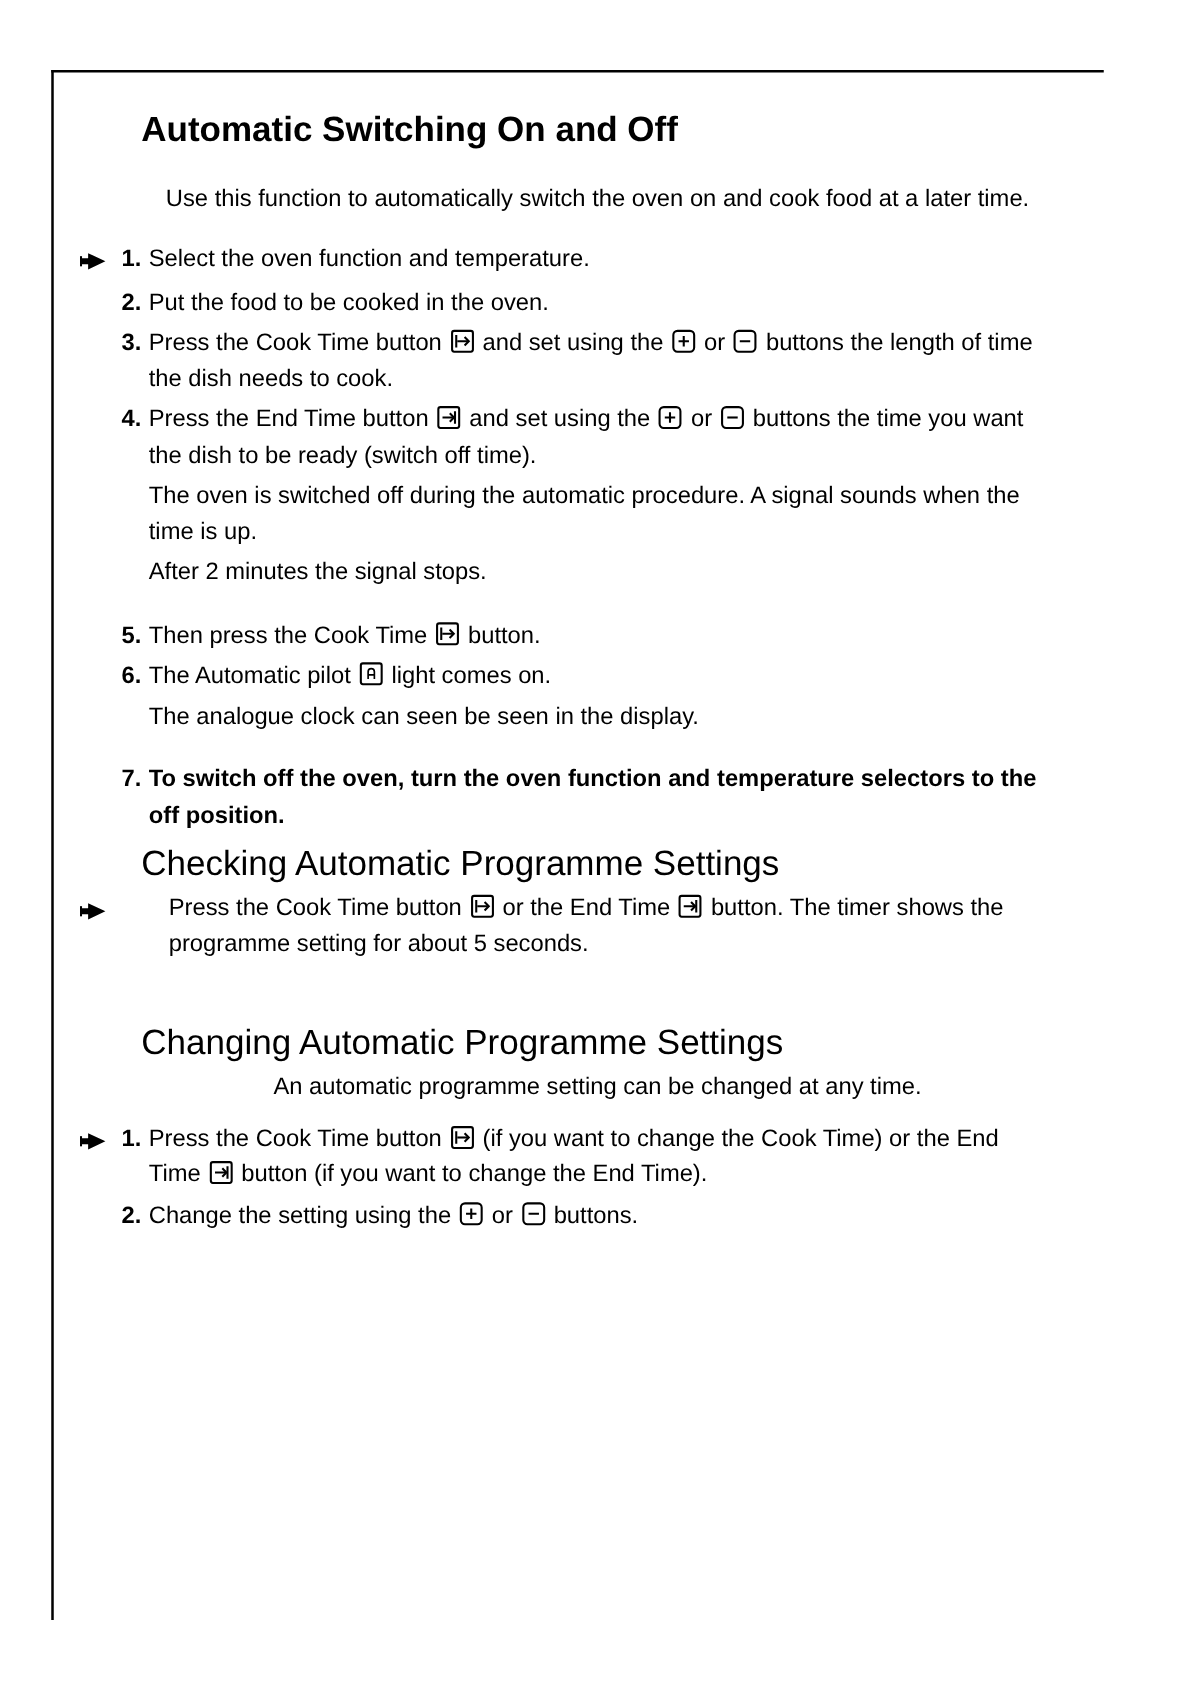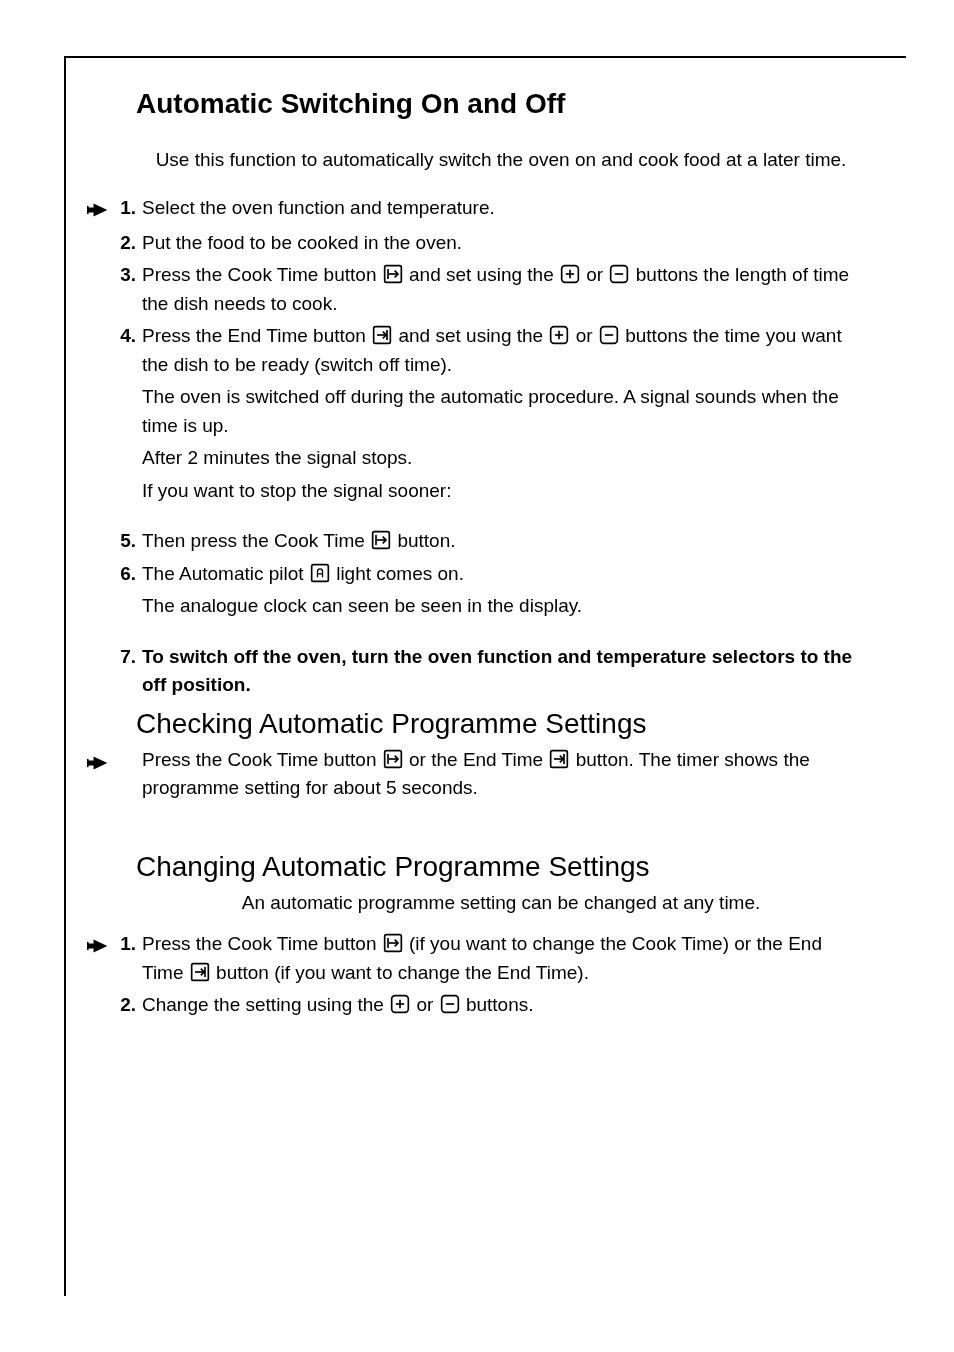--- a/index.html
+++ b/index.html
@@ -6,21 +6,21 @@
   body {
     width: 954px;
     height: 1352px;
     background: #fff;
     font-family: Arial, Helvetica, sans-serif;
     color: #000;
     position: relative;
   }
   .page-frame {
     position: absolute;
-    left: 64px;
+    left: 41px;
     top: 56px;
     width: 842px;
     height: 1240px;
     border-top: 2px solid #000;
     border-left: 2px solid #000;
   }
   .content {
     padding: 30px 40px 0 20px;
   }
   h2.section {
@@ -74,20 +74,21 @@
     margin: 0 1px;
   }
   .spacer-lg { height: 18px; }
   .spacer-xl { height: 30px; }
   .note {
     display: flex;
     align-items: flex-start;
     font-size: 19px;
     line-height: 1.5;
     margin: 4px 0 10px 0;
+    gap: 16px;
   }
   .note .hand { padding-top: 2px; }
   .note .txt { padding-left: 28px; }
   .after-step {
     margin-left: 56px;
     font-size: 19px;
     line-height: 1.5;
     margin-bottom: 4px;
   }
 </style>
@@ -149,21 +150,20 @@
                 <line x1="12" y1="7" x2="12" y2="17"></line>
                 <line x1="7" y1="12" x2="17" y2="12"></line>
               </svg></span> or <span class="ico"><svg viewBox="0 0 24 24" fill="none" stroke="#000" stroke-width="2">
                 <rect x="2" y="2" width="20" height="20" rx="4"></rect>
                 <line x1="7" y1="12" x2="17" y2="12"></line>
               </svg></span> buttons the time you want the dish to be ready (switch off time).</span>
       </div>
 
       <p class="after-step">The oven is switched off during the automatic procedure. A signal sounds when the time is up.</p>
       <p class="after-step">After 2 minutes the signal stops.</p>
-      <p class="after-step">If you want to stop the signal sooner:</p>
 
       <div class="spacer-lg"></div>
 
       <div class="step">
         <span class="hand"></span>
         <span class="num">5.</span>
         <span class="txt">Then press the Cook Time <span class="ico"><svg viewBox="0 0 24 24" fill="none" stroke="#000" stroke-width="2">
                 <rect x="2" y="2" width="20" height="20" rx="2"></rect>
                 <line x1="7" y1="12" x2="17" y2="12"></line>
                 <polyline points="14,8 18,12 14,16"></polyline>

